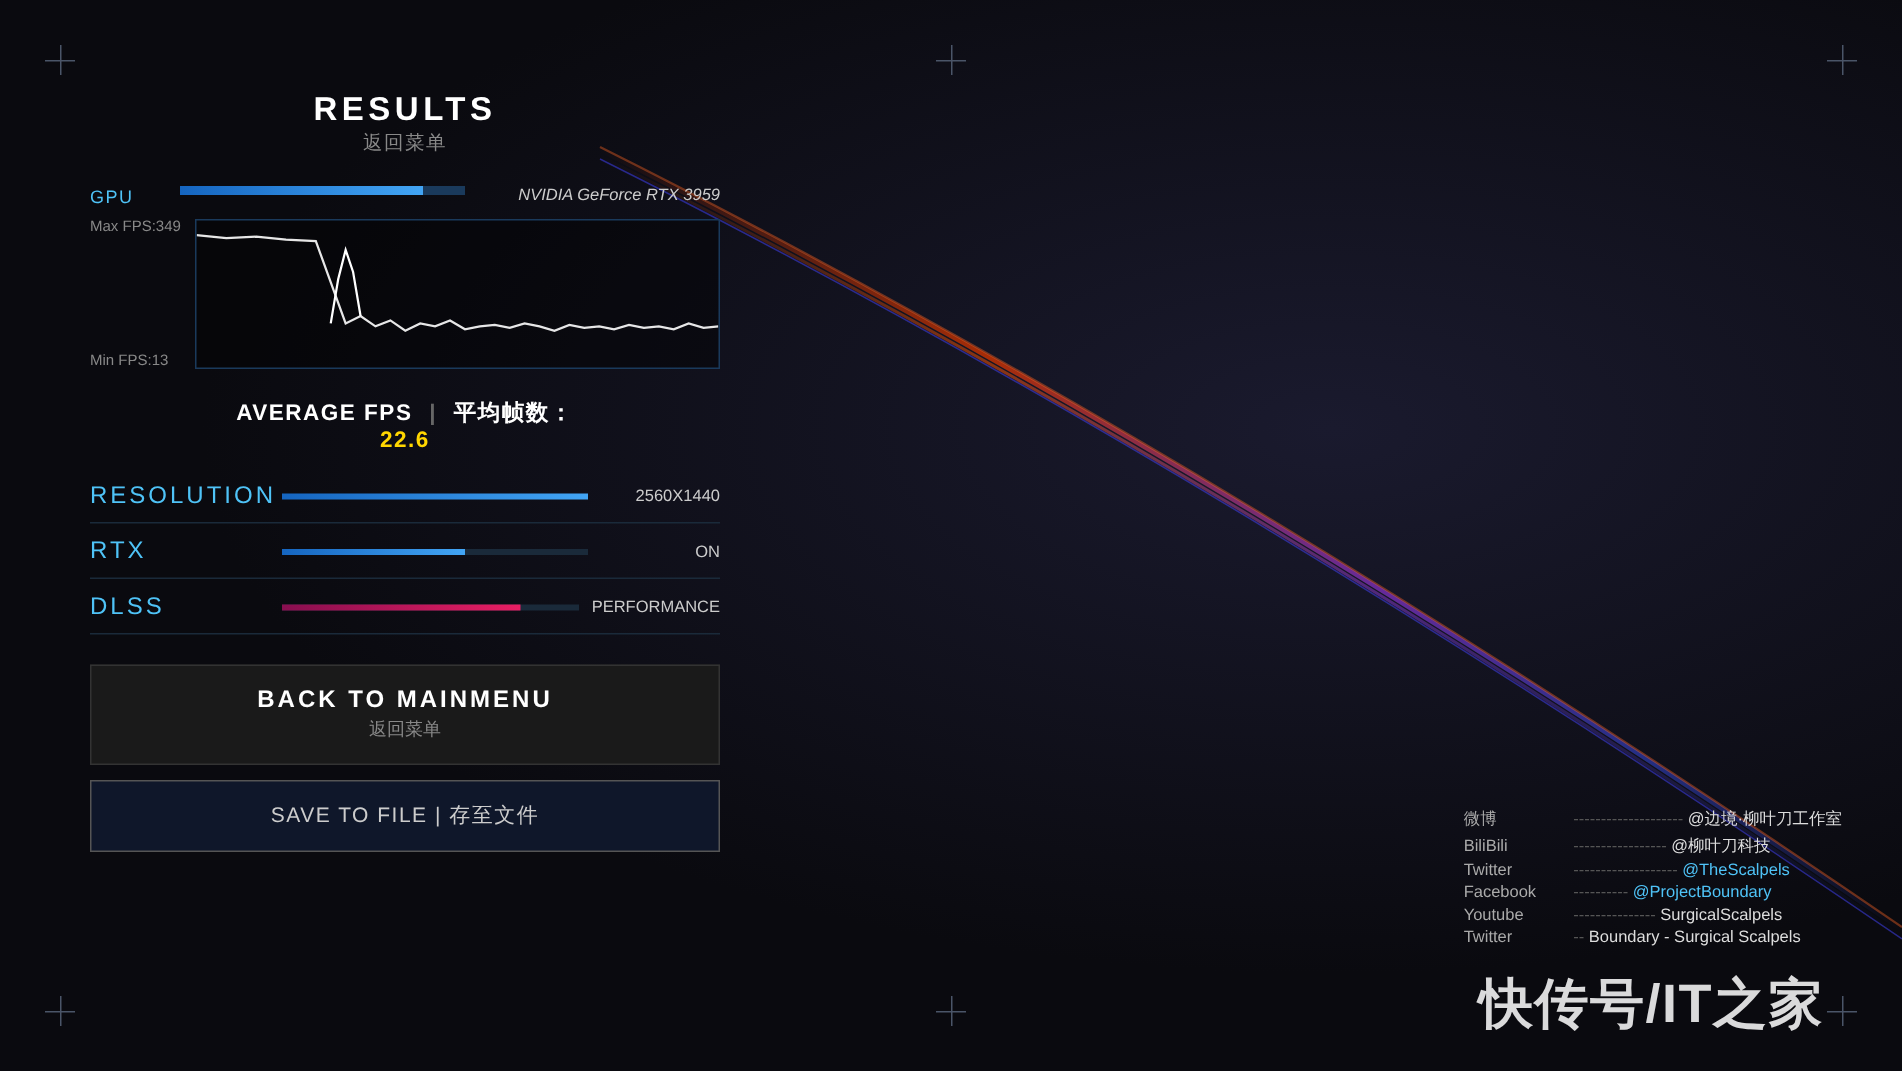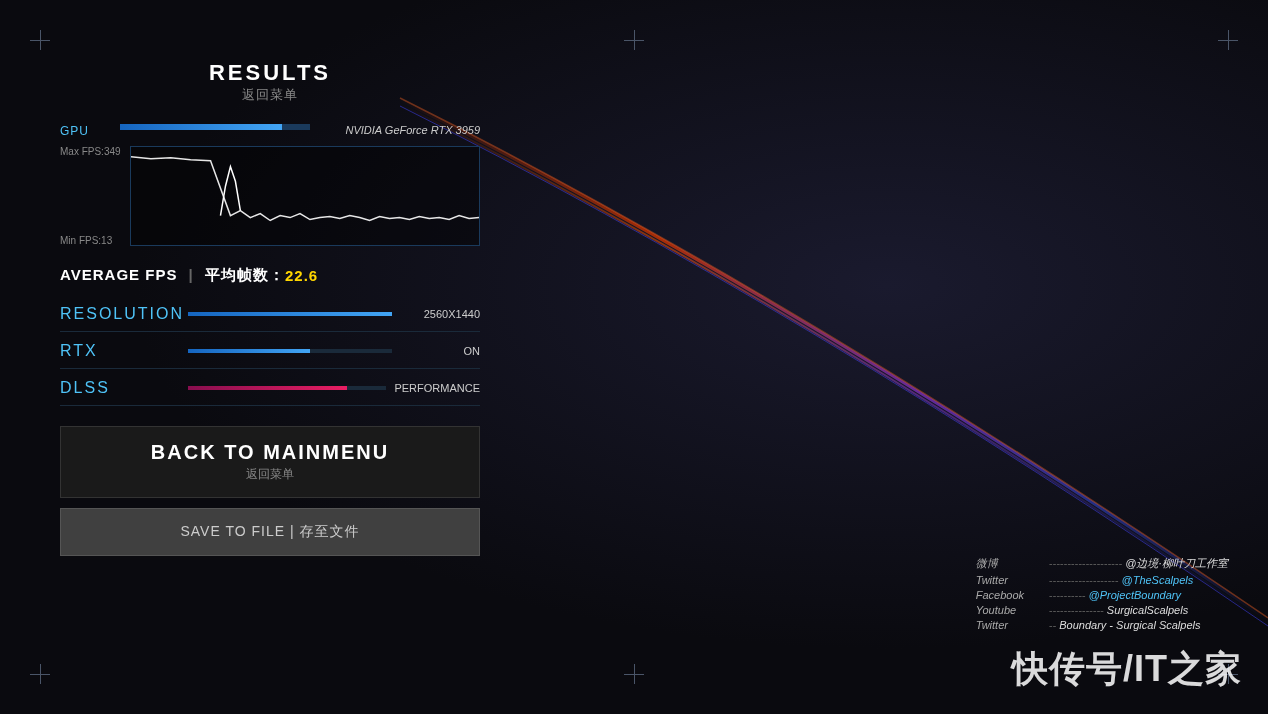--- a/index.html
+++ b/index.html
@@ -140,20 +140,21 @@
       border: 1px solid #1a3a5c;
       position: relative;
       overflow: hidden;
     }
 
     
     .avg-fps-row {
       display: flex;
       align-items: center;
       margin: 12px 0 20px 0;
+      flex-direction: column;
     }
     .avg-fps-label {
       font-size: 15px;
       font-weight: bold;
       color: #ffffff;
       letter-spacing: 1px;
     }
     .avg-fps-value {
       font-size: 15px;
       font-weight: bold;
@@ -211,36 +212,36 @@
       justify-content: center;
       background: #1a1a1a;
       border: 1px solid #333;
       color: #ffffff;
       padding: 14px;
       margin: 20px 0 10px 0;
       cursor: pointer;
       text-align: center;
     }
     .btn-back-main {
-      font-size: 20px;
+      font-size: 16px;
       font-weight: bold;
       letter-spacing: 2px;
       color: #ffffff;
     }
     .btn-back-sub {
       font-size: 12px;
       color: #888;
       margin-top: 2px;
     }
 
     .btn-save {
       display: flex;
       align-items: center;
       justify-content: center;
-      background: #404040;
+      background: #0f172a;
       border: 1px solid #555;
       color: #cccccc;
       padding: 14px;
       cursor: pointer;
       text-align: center;
     }
     .btn-save-text {
       font-size: 14px;
       letter-spacing: 1px;
       color: #cccccc;
@@ -251,42 +252,41 @@
       position: absolute;
       bottom: 80px;
       right: 40px;
       text-align: left;
     }
     .social-row {
       font-size: 11px;
       color: #888;
       margin-bottom: 3px;
       white-space: nowrap;
-      font-style: italic;
     }
     .social-platform {
       color: #aaaaaa;
       display: inline-block;
       min-width: 70px;
     }
     .social-divider {
       color: #555;
     }
     .social-handle {
       color: #4fc3f7;
     }
     .social-handle-white {
       color: #dddddd;
     }
 
     
     .watermark {
       position: absolute;
       bottom: 20px;
-      right: 26px;
+      right: 52px;
       font-size: 36px;
       color: rgba(255,255,255,0.85);
       font-weight: bold;
       letter-spacing: 1px;
     }
 
     
     .fps-graph-svg {
       width: 100%;
       height: 100%;
@@ -400,20 +400,25 @@
   </div>
 </div>
 
 <div class="social-panel">
   <div class="social-row">
     <span class="social-platform">微博</span>
     <span class="social-divider">--------------------</span>
     <span class="social-handle-white">@边境·柳叶刀工作室</span>
   </div>
   <div class="social-row">
+    <span class="social-platform">BiliBili</span>
+    <span class="social-divider">-----------------</span>
+    <span class="social-handle-white">@柳叶刀科技</span>
+  </div>
+  <div class="social-row">
     <span class="social-platform">Twitter</span>
     <span class="social-divider">-------------------</span>
     <span class="social-handle">@TheScalpels</span>
   </div>
   <div class="social-row">
     <span class="social-platform">Facebook</span>
     <span class="social-divider">----------</span>
     <span class="social-handle">@ProjectBoundary</span>
   </div>
   <div class="social-row">

